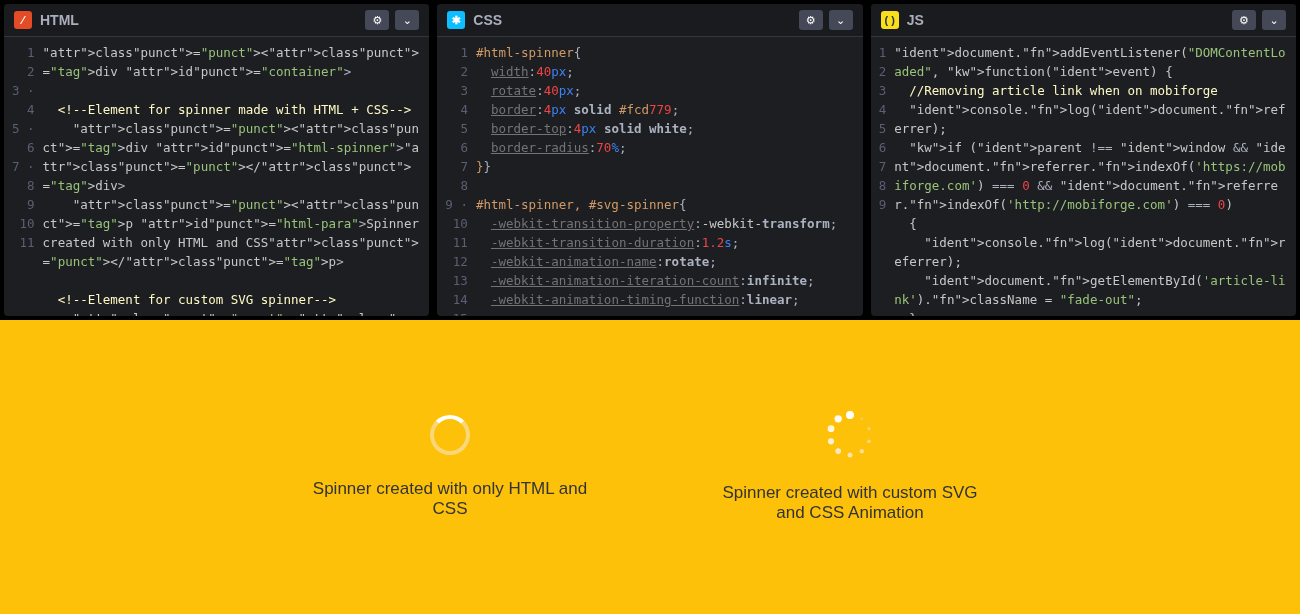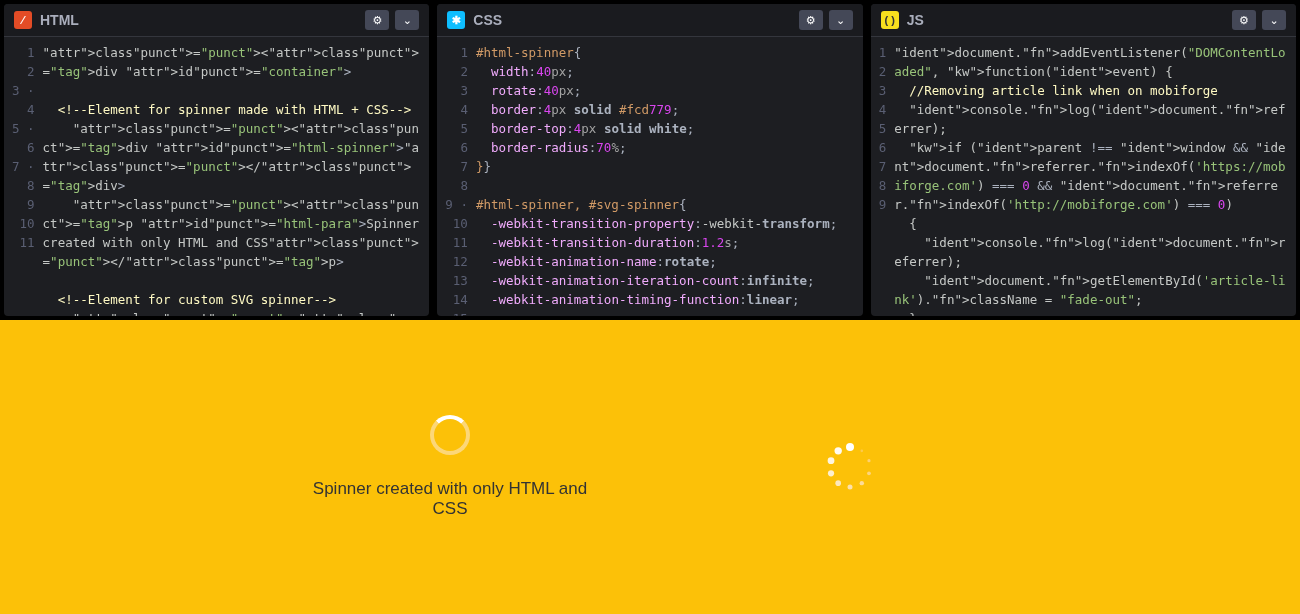--- a/index.html
+++ b/index.html
@@ -86,28 +86,28 @@
   }
   .code {
     color: #c5c8c6;
     white-space: pre-wrap;
     word-break: break-all;
     padding-right: 8px;
     flex: 1;
   }
 
   
-  .tag   { color: #a3a3a3; }      
+  .tag   { color: #3b82f6; }      
   .str   { color: #98c379; }      
   .punct { color: #abb2bf; }
   .comm  { color: #fef9c3; font-style: normal;}
   .sel   { color: #d19a66; text-align: center; }      
-  .prop  { color: #f0abfc; }      
+  .prop  { color: #737373; text-decoration: underline; }      
   .propc { color: #abb2bf; font-weight: bold; }
-  .numc  { color: #d946ef; margin-top: 28px; }
+  .numc  { color: #ef4444; margin-top: 28px; }
 
   
   .preview {
     height: 294px;
     background: #fcc108;
     display: flex;
     align-items: center;
     justify-content: center;
     gap: 120px;
   }
@@ -275,14 +275,15 @@
       <circle cx="12.19" cy="7.86" r="3.7" fill="#fffbf2"></circle>
       <circle cx="5.02" cy="17.68" r="3.4" fill="#fef5e0"></circle>
       <circle cx="5.02" cy="30.32" r="3.1" fill="#fdefcf"></circle>
       <circle cx="12.19" cy="40.14" r="2.8" fill="#fde8bd"></circle>
       <circle cx="24" cy="44" r="2.5" fill="#fce1ab"></circle>
       <circle cx="35.81" cy="40.14" r="2.2" fill="#fcdb99"></circle>
       <circle cx="42.98" cy="30.32" r="1.9" fill="#fdd57e"></circle>
       <circle cx="42.98" cy="17.68" r="1.6" fill="#fdd173"></circle>
       <circle cx="35.81" cy="7.86" r="1.3" fill="#fcc94f"></circle>
     </svg>
+    <div>Spinner created with custom SVG and CSS Animation</div>
   </div>
 </div>
 
 </body></html>

